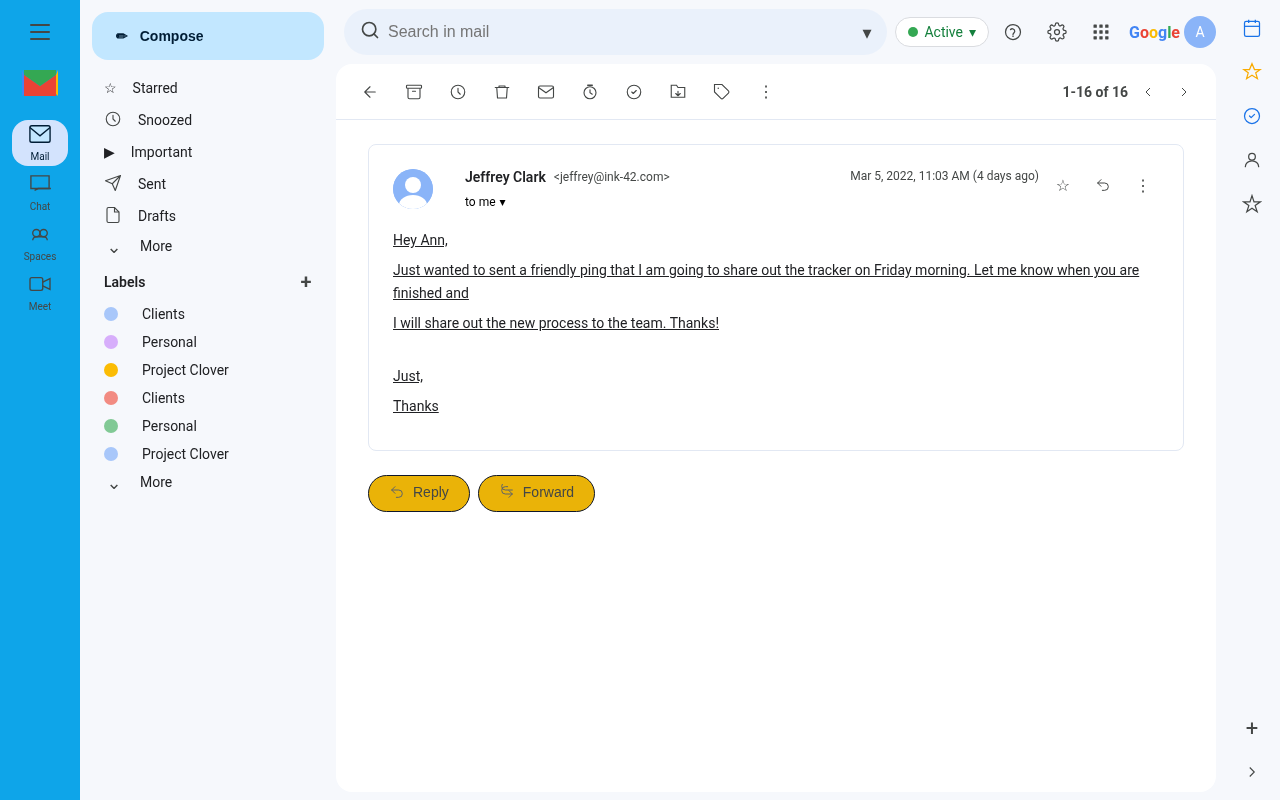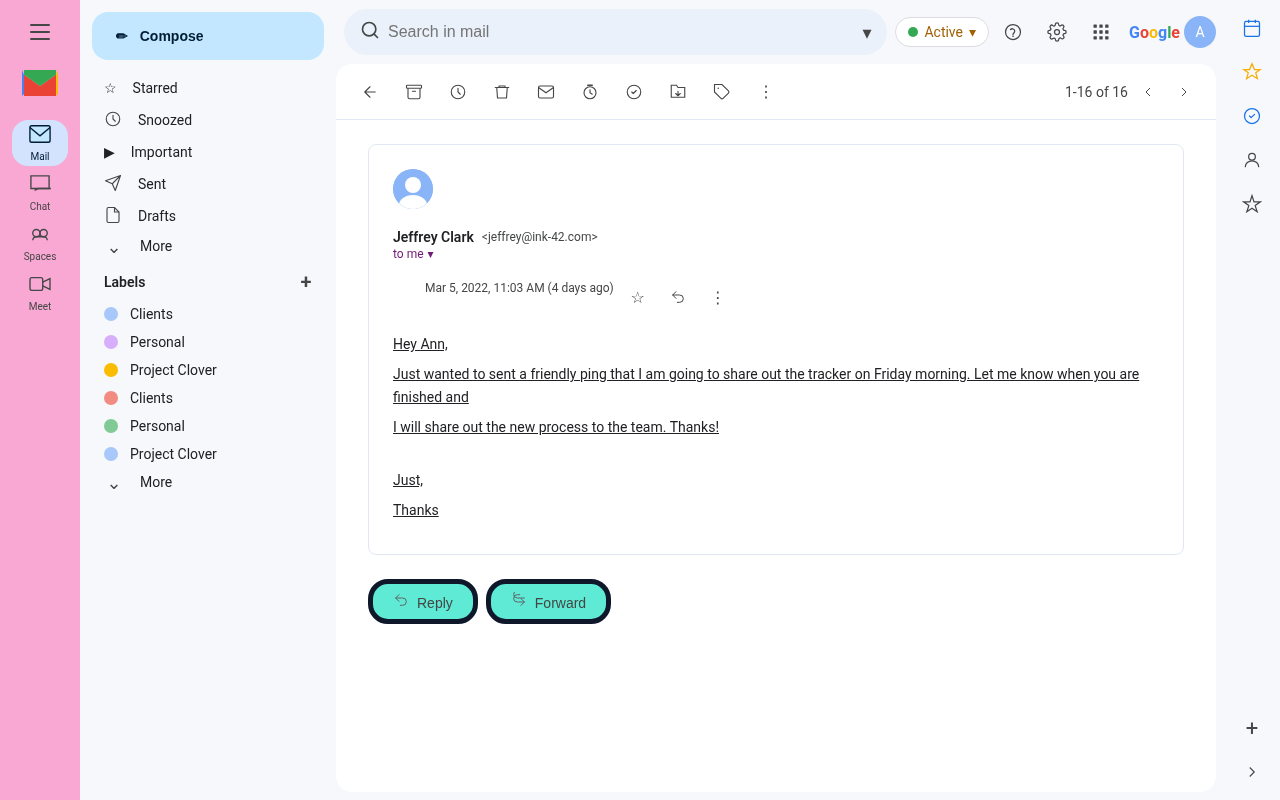--- a/index.html
+++ b/index.html
@@ -1,84 +1,84 @@
 <!DOCTYPE html>
 <html><head>
   <meta charset="utf-8">
   <style>
     * { margin: 0; padding: 0; box-sizing: border-box; }
     body { font-family: 'Google Sans', Roboto, Arial, sans-serif; background: #f6f8fc; width: 1280px; height: 800px; overflow: hidden; display: flex; }
 
     
-    .sidebar { width: 80px; background: #f9a8d4; display: flex; flex-direction: column; align-items: center; padding: 8px 0; gap: 4px; flex-shrink: 0; }
+    .sidebar { width: 80px; background: #0ea5e9; display: flex; flex-direction: column; align-items: center; padding: 8px 0; gap: 4px; flex-shrink: 0; }
     .hamburger-btn { width: 48px; height: 48px; display: flex; align-items: center; justify-content: center; border-radius: 50%; cursor: pointer; margin-bottom: 8px; }
     .hamburger-lines { display: flex; flex-direction: column; gap: 5px; }
     .hamburger-lines span { width: 20px; height: 2px; background: #444746; display: block; border-radius: 1px; }
     .sidebar-nav-item { display: flex; flex-direction: column; align-items: center; gap: 2px; padding: 4px 8px; border-radius: 16px; cursor: pointer; min-width: 56px; }
     .sidebar-nav-item .nav-icon { font-size: 20px; color: #444746; }
     .sidebar-nav-item .nav-label { font-size: 10px; color: #444746; }
     .sidebar-nav-item.active { background: #d3e3fd; }
     .sidebar-nav-item.active .nav-icon, .sidebar-nav-item.active .nav-label { color: #001d35; }
 
     
     .left-panel { width: 256px; background: #f6f8fc; display: flex; flex-direction: column; padding: 8px 0; flex-shrink: 0; overflow-y: auto; }
     .compose-btn { margin: 4px 12px 12px 12px; background: #c2e7ff; border: none; border-radius: 16px; padding: 16px 24px; display: flex; align-items: center; gap: 12px; cursor: pointer; font-size: 14px; font-weight: 600; color: #001d35; }
     .nav-item { display: flex; align-items: center; gap: 16px; padding: 4px 16px 4px 24px; height: 32px; border-radius: 0 16px 16px 0; cursor: pointer; font-size: 14px; color: #202124; margin-right: 16px; }
     .nav-item.selected { background: #d3e3fd; font-weight: 600; }
     .nav-item .nav-label { flex: 1; }
     .nav-item .badge { background: transparent; color: #202124; font-size: 14px; font-weight: normal; }
     .section-header { display: flex; align-items: center; justify-content: space-between; padding: 8px 16px 4px 24px; font-size: 14px; font-weight: 600; color: #202124; }
     .add-label-btn { width: 28px; height: 28px; display: flex; align-items: center; justify-content: center; border-radius: 50%; cursor: pointer; font-size: 20px; color: #444746; }
-    .label-item { display: flex; align-items: center; gap: 12px; padding: 2px 16px 2px 24px; height: 28px; border-radius: 0 16px 16px 0; cursor: pointer; font-size: 14px; color: #202124; margin-right: 16px; }
+    .label-item { display: flex; align-items: center; gap: 24px; padding: 2px 16px 2px 24px; height: 28px; border-radius: 0 16px 16px 0; cursor: pointer; font-size: 14px; color: #202124; margin-right: 16px; }
     .label-dot { width: 14px; height: 14px; border-radius: 50%; flex-shrink: 0; }
     .more-item { display: flex; align-items: center; gap: 16px; padding: 2px 16px 2px 24px; height: 28px; cursor: pointer; font-size: 14px; color: #202124; }
 
     
     .main-area { flex: 1; display: flex; flex-direction: column; min-width: 0; }
     .top-bar { height: 64px; display: flex; align-items: center; gap: 8px; padding: 0 8px; background: #f6f8fc; flex-shrink: 0; }
     .search-bar { flex: 1; max-width: 720px; height: 46px; background: #eaf1fb; border-radius: 24px; display: flex; align-items: center; gap: 8px; padding: 0 16px; }
     .search-bar input { flex: 1; border: none; background: transparent; font-size: 16px; color: #202124; outline: none; }
     .search-icon { color: #444746; font-size: 18px; cursor: pointer; }
     .search-dropdown { color: #444746; font-size: 18px; cursor: pointer; margin-left: auto; }
     .top-right { display: flex; align-items: center; gap: 4px; margin-left: auto; }
-    .active-badge { display: flex; align-items: center; gap: 6px; padding: 6px 12px; border-radius: 20px; border: 1px solid #dadce0; cursor: pointer; font-size: 14px; color: #a16207; background: white; }
+    .active-badge { display: flex; align-items: center; gap: 6px; padding: 6px 12px; border-radius: 20px; border: 1px solid #dadce0; cursor: pointer; font-size: 14px; color: #15803d; background: white; }
     .active-dot { width: 10px; height: 10px; border-radius: 50%; background: #34a853; }
     .icon-btn { width: 40px; height: 40px; border-radius: 50%; display: flex; align-items: center; justify-content: center; cursor: pointer; color: #444746; font-size: 18px; }
     .avatar { width: 32px; height: 32px; border-radius: 50%; background: #8ab4f8; display: flex; align-items: center; justify-content: center; color: white; font-size: 14px; cursor: pointer; }
 
     
     .email-area { flex: 1; background: white; border-radius: 16px; margin: 0 8px 8px 0; display: flex; flex-direction: column; overflow: hidden; }
     .email-toolbar { height: 56px; display: flex; align-items: center; padding: 0 16px; gap: 8px; border-bottom: 1px solid #e2e8f3; flex-shrink: 0; }
     .toolbar-btn { width: 36px; height: 36px; border-radius: 50%; display: flex; align-items: center; justify-content: center; cursor: pointer; color: #444746; font-size: 16px; }
-    .pagination { margin-left: auto; display: flex; align-items: center; gap: 4px; font-size: 14px; color: #444746; }
+    .pagination { margin-left: auto; display: flex; align-items: center; gap: 4px; font-size: 14px; color: #444746; font-weight: bold; }
     .pagination-btn { width: 32px; height: 32px; border-radius: 50%; display: flex; align-items: center; justify-content: center; cursor: pointer; }
 
     
     .email-content { flex: 1; overflow-y: auto; padding: 24px 32px; }
     .email-subject-row { display: flex; align-items: center; justify-content: space-between; margin-bottom: 24px; }
     .email-subject { font-size: 22px; font-weight: 400; color: #202124; }
     .subject-actions { display: flex; gap: 8px; }
     .subject-action-btn { width: 36px; height: 36px; border-radius: 50%; display: flex; align-items: center; justify-content: center; cursor: pointer; color: #444746; font-size: 18px; }
 
     .email-message { border: 1px solid #e2e8f3; border-radius: 8px; padding: 24px; }
-    .sender-row { display: flex; align-items: flex-start; gap: 20px; margin-bottom: 20px; flex-direction: column; }
+    .sender-row { display: flex; align-items: flex-start; gap: 32px; margin-bottom: 20px; }
     .sender-avatar { width: 40px; height: 40px; border-radius: 50%; background: #8ab4f8; display: flex; align-items: center; justify-content: center; color: white; font-size: 16px; flex-shrink: 0; overflow: hidden; }
     .sender-info { flex: 1; }
     .sender-name-row { display: flex; align-items: center; gap: 8px; }
     .sender-name { font-size: 14px; font-weight: 600; color: #202124; }
     .sender-email { font-size: 12px; color: #444746; }
-    .sender-to { display: flex; align-items: center; gap: 4px; font-size: 12px; color: #701a75; cursor: pointer; margin-top: 2px; }
+    .sender-to { display: flex; align-items: center; gap: 4px; font-size: 12px; color: #000000; cursor: pointer; margin-top: 10px; }
     .email-meta-right { display: flex; gap: 8px; margin-left: 32px; }
     .email-date { font-size: 12px; color: #444746; }
     .meta-btn { width: 32px; height: 32px; border-radius: 50%; display: flex; align-items: center; justify-content: center; cursor: pointer; color: #444746; font-size: 16px; }
     .email-body { font-size: 14px; line-height: 1.6; color: #202124; }
     .email-body p { margin-bottom: 8px; text-decoration: underline; }
 
     .reply-actions { display: flex; gap: 8px; margin-top: 24px; }
-    .reply-btn { display: flex; align-items: flex-end; gap: 8px; padding: 8px 20px; border: 5px solid #0f172a; border-radius: 20px; cursor: pointer; font-size: 14px; color: #444746; background: #5eead4; }
+    .reply-btn { display: flex; align-items: flex-start; gap: 8px; padding: 8px 20px; border: 1px solid #0f172a; border-radius: 20px; cursor: pointer; font-size: 14px; color: #444746; background: #eab308; }
 
     
     .right-sidebar { width: 56px; background: #f6f8fc; display: flex; flex-direction: column; align-items: center; padding: 8px 0; gap: 4px; flex-shrink: 0; }
     .right-icon-btn { width: 40px; height: 40px; border-radius: 50%; display: flex; align-items: center; justify-content: center; cursor: pointer; color: #444746; font-size: 18px; }
     .right-icon-btn.colored { color: #1a73e8; }
   </style>
 </head>
 <body>
 
 <div class="sidebar">

